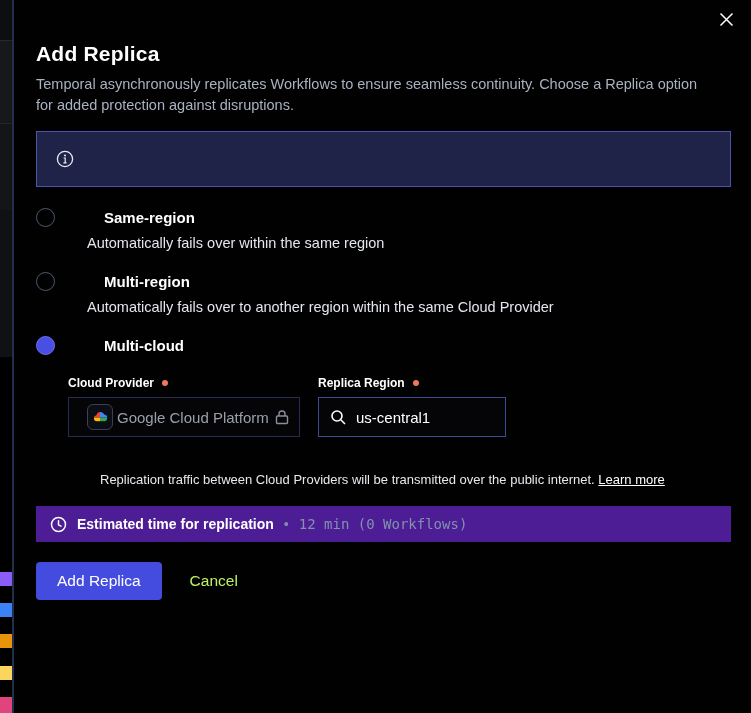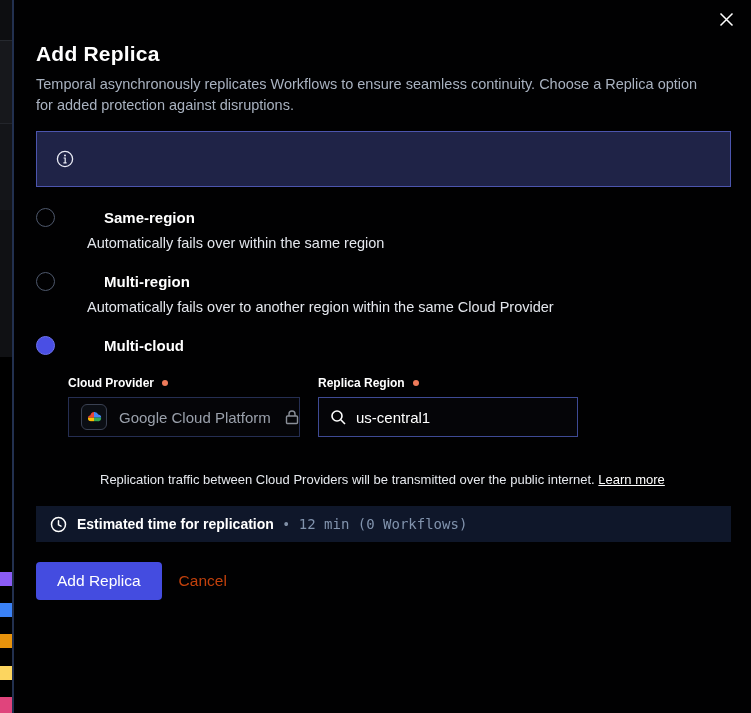--- a/index.html
+++ b/index.html
@@ -47,42 +47,42 @@
   .option-label { color:#fff; font-size:15px; font-weight:bold;margin-left:36px; }
   .option-desc { margin:8px 0 0 51px; color:#e3e6ec; font-size:14.5px; line-height:16px; }
 
   .mc-form { margin:20px 0 0 32px; }
   .fields { display:flex; gap:18px; }
   .field-label { display:flex; align-items:center; gap:8px; color:#fff;
                  font-size:12px; font-weight:bold; line-height:16px; }
   .req-dot { width:6px; height:6px; border-radius:50%; background:#ee7a5a; display:inline-block; }
   .input-box { margin-top:6px; height:40px; display:flex; align-items:center;
                background:#050508; }
-  .provider-box { width:232px; border:1px solid #252e52; padding:0 12px; gap:12px; cursor:default; }
+  .provider-box { width:232px; border:1px solid #252e52; padding:0 18px; gap:4px; cursor:default; }
   .provider-text { color:#9aa0ab; font-size:15px; flex:1 1 auto; white-space:nowrap; }
-  .region-box { width:260px; border:1px solid #3e4a94; padding:0 11px; gap:9px; }
+  .region-box { width:188px; border:1px solid #3e4a94; padding:0 11px; gap:9px; }
   .region-input { background:transparent; border:none; outline:none; color:#fff;
                   font-size:15px; width:100%; font-family:"Liberation Sans", sans-serif; }
   .gcp-badge { width:26px; height:26px; border:1px solid #3a4152; border-radius:6px;
                background:#0b0e14; display:flex; align-items:center; justify-content:center; flex:0 0 auto; }
 
   .note { margin:35px 0 0 32px; color:#e6e9ee; font-size:13px; line-height:15px; }
   .note-link { color:#fff; text-decoration:underline; cursor:pointer; }
 
-  .estimate-banner { margin-top:19px; height:36px; background:#0f172a; display:flex;
+  .estimate-banner { margin-top:19px; height:36px; background:#4c1d95; display:flex;
                      align-items:center; gap:10px; padding:0 14px; }
   .estimate-label { color:#fff; font-size:14px; font-weight:bold; }
   .estimate-sep { color:#7f8fa6; font-size:14px; }
   .estimate-value { color:#8193ad; font-size:14px; font-family:"DejaVu Sans Mono", monospace; }
 
   .actions { margin-top:20px; display:flex; align-items:center; }
   .primary-btn { height:38px; padding:0 21px; background:#444ce0; border:none; border-radius:4px;
                  color:#fff; font-size:15.5px; font-weight:500; cursor:pointer;
                  font-family:"Liberation Sans", sans-serif; }
-  .secondary-btn { margin-left:17px; background:none; border:none; color:#c2410c; font-size:15.5px;
+  .secondary-btn { margin-left:28px; background:none; border:none; color:#bef264; font-size:15.5px;
                    font-weight:500; cursor:pointer; font-family:"Liberation Sans", sans-serif; }
 
   svg { display:block; }
 </style>
 </head>
 <body>
 
 <div class="bg-strip">
   <div class="bg-seg seg-a"></div>
   <div class="bg-seg seg-line1"></div>

